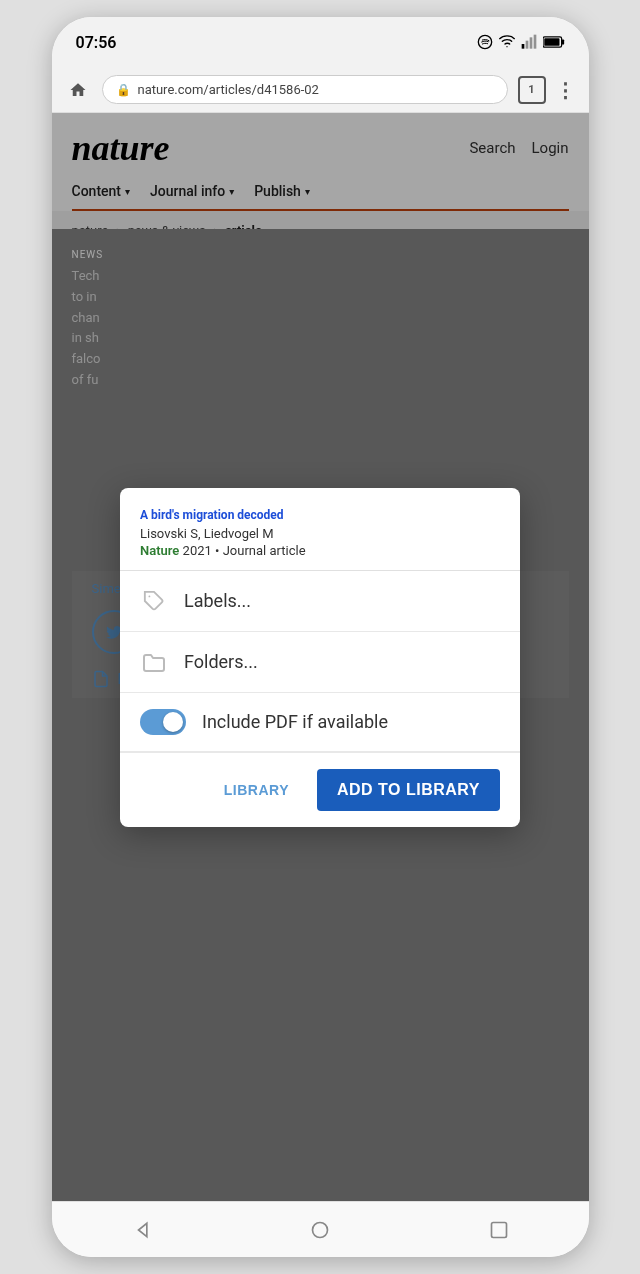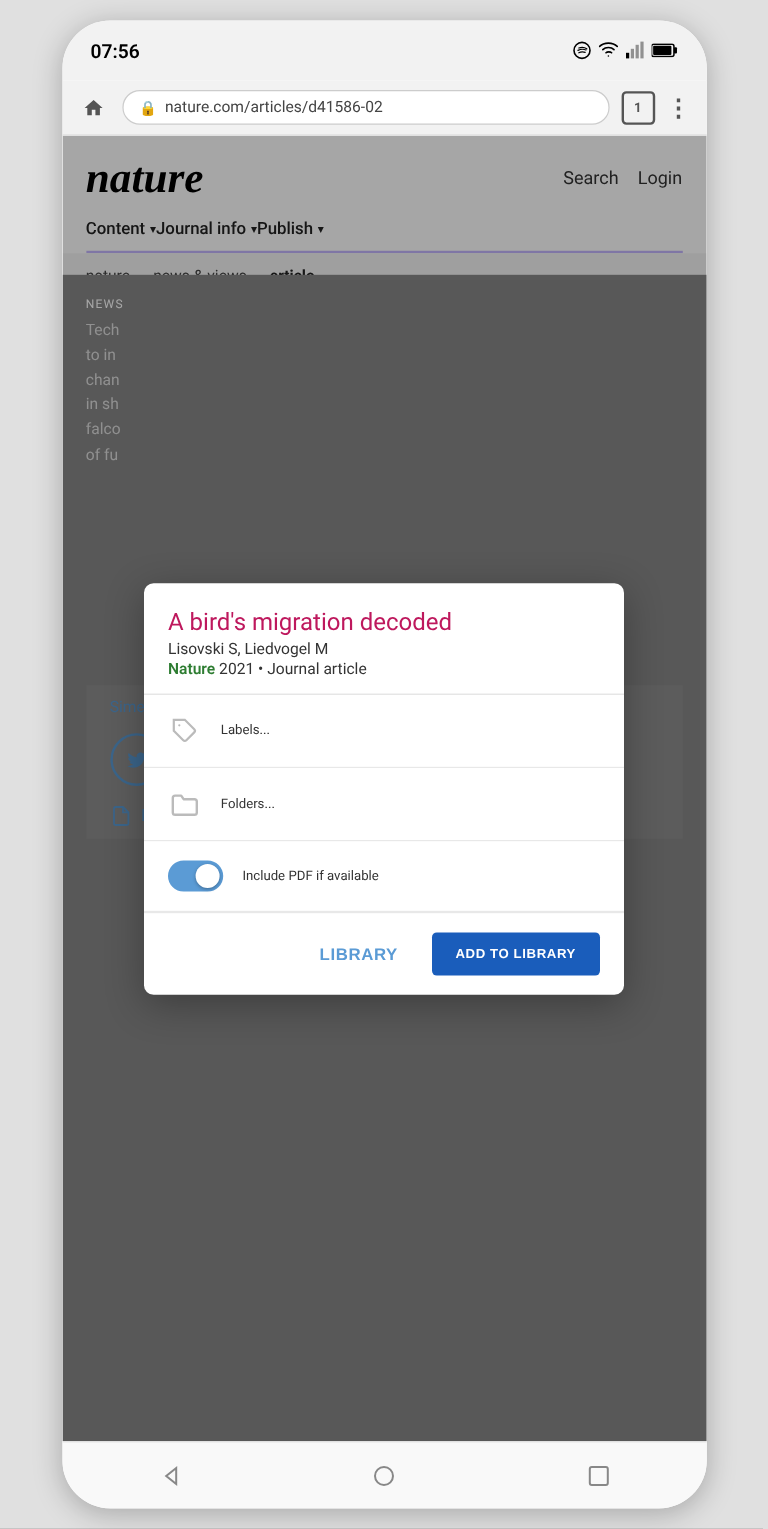--- a/index.html
+++ b/index.html
@@ -130,21 +130,22 @@
     .nature-nav-right {
       display: flex;
       gap: 16px;
     }
     .nature-nav-right span {
       font-size: 15px;
       color: #333;
     }
     .nature-nav {
       display: flex;
-      border-bottom: 2px solid #c4b5fd;
+      gap: 20px;
+      border-bottom: 2px solid #c2410c;
       padding-bottom: 10px;
     }
     .nav-item {
       font-size: 14px;
       color: #222;
       font-weight: 500;
       display: flex;
       align-items: center;
       gap: 4px;
     }
@@ -248,23 +249,23 @@
       border-radius: 8px;
       width: 400px;
       overflow: hidden;
       box-shadow: 0 8px 32px rgba(0,0,0,0.3);
     }
     .modal-header {
       padding: 20px 20px 12px 20px;
       border-bottom: 1px solid #e0e0e0;
     }
     .modal-title {
-      font-size: 20px;
-      font-weight: 400;
-      color: #be185d;
+      font-size: 12px;
+      font-weight: 700;
+      color: #1d4ed8;
       margin-bottom: 4px;
     }
     .modal-authors {
       font-size: 13px;
       color: #333;
       margin-bottom: 2px;
     }
     .modal-meta {
       font-size: 13px;
       color: #333;
@@ -287,21 +288,21 @@
       width: 28px;
       height: 28px;
       display: flex;
       align-items: center;
       justify-content: center;
       color: #aaa;
       font-size: 20px;
       flex-shrink: 0;
     }
     .row-label {
-      font-size: 11px;
+      font-size: 18px;
       color: #333;
       flex: 1;
     }
     
     .toggle-container {
       position: relative;
       width: 46px;
       height: 26px;
     }
     .toggle-track {
@@ -337,21 +338,21 @@
       font-weight: 700;
       color: #5b9bd5;
       cursor: pointer;
       letter-spacing: 0.5px;
       padding: 8px 12px;
     }
     .btn-add {
       background: #1a5dbb;
       border: none;
       border-radius: 4px;
-      font-size: 11px;
+      font-size: 16px;
       font-weight: 700;
       color: #fff;
       cursor: pointer;
       padding: 12px 20px;
       letter-spacing: 0.5px;
     }
     
     .bottom-nav {
       height: 56px;
       background: #f9f9f9;

